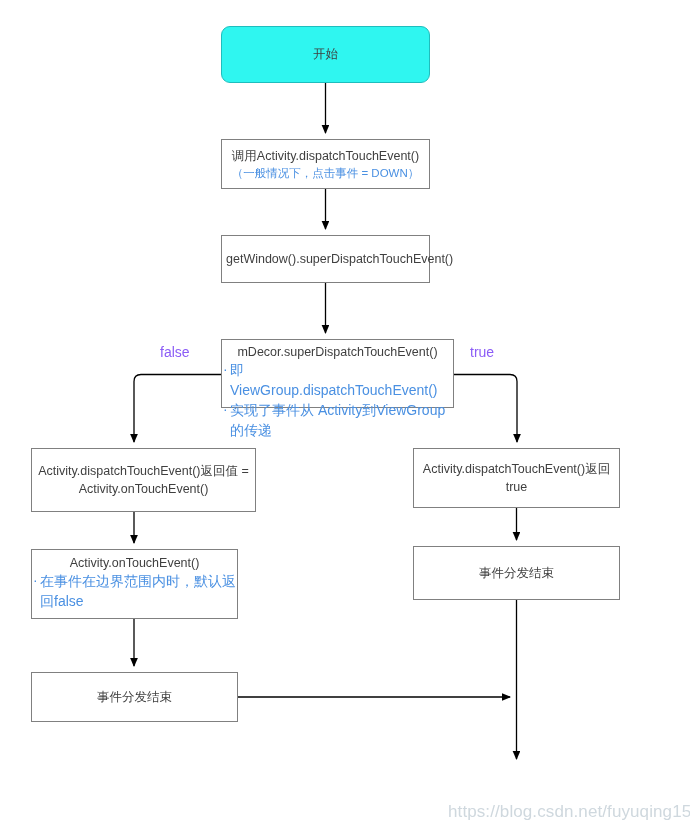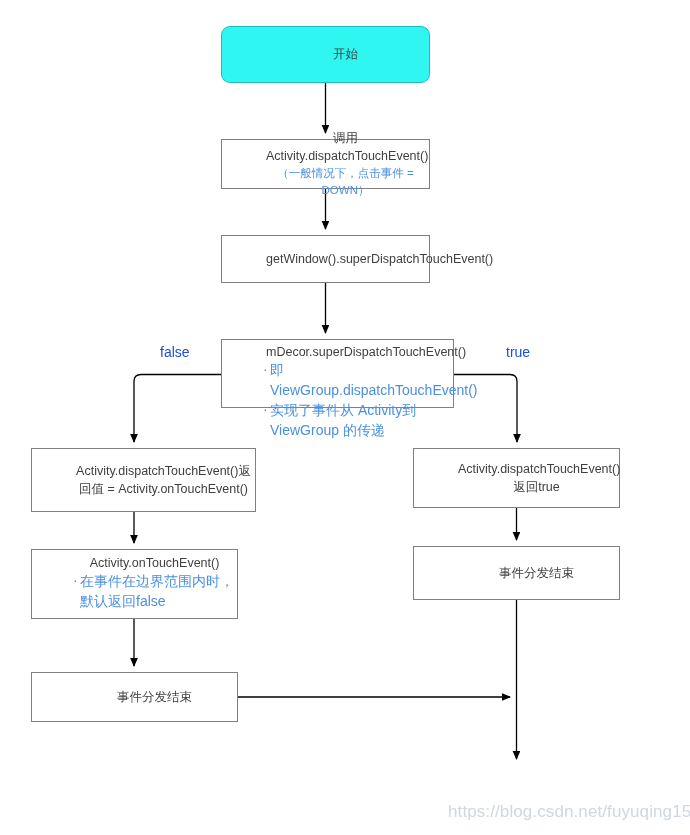--- a/index.html
+++ b/index.html
@@ -33,21 +33,20 @@
     position: absolute;
     box-sizing: border-box;
     display: flex;
     flex-direction: column;
     justify-content: center;
     background: #ffffff;
     border: 1px solid #808080;
     color: #3f3f3f;
     font-size: 12.5px;
     line-height: 1.45;
-    padding-left: 40px;
   }
   .node.terminal {
     background: #2ff6f0;
     border: 1px solid #1fbdbd;
     border-radius: 9px;
     color: #1b4a4a;
     align-items: center;
   }
   .node .title {
     text-align: center;
@@ -74,21 +73,21 @@
     top: -1px;
     color: #4a90e2;
   }
   .node .sub {
     text-align: center;
     color: #4a90e2;
     font-size: 11.5px;
   }
   .branch-label {
     position: absolute;
-    color: #1d4ed8;
+    color: #8b5cf6;
     font-size: 14px;
     white-space: nowrap;
   }
   .watermark {
     position: absolute;
     color: #cfd8de;
     font-size: 17px;
     white-space: nowrap;
     letter-spacing: 0.1px;
   }
@@ -99,21 +98,21 @@
   #node-mdecor     { left: 221px; top: 339px; width: 233px; height: 69px;
                      justify-content: flex-start; padding-top: 3px; }
   #node-returnval  { left: 31px;  top: 448px; width: 225px; height: 64px; }
   #node-returntrue { left: 413px; top: 448px; width: 207px; height: 60px; }
   #node-ontouch    { left: 31px;  top: 549px; width: 207px; height: 70px;
                      justify-content: flex-start; padding-top: 4px; }
   #node-endleft    { left: 31px;  top: 672px; width: 207px; height: 50px; }
   #node-endright   { left: 413px; top: 546px; width: 207px; height: 54px; }
   #node-finish     { left: 412px; top: 765px; width: 208px; height: 57px; }
   #label-false     { left: 160px; top: 344px; }
-  #label-true      { left: 506px; top: 344px; text-align: right; }
+  #label-true      { left: 470px; top: 344px; text-align: right; }
   #watermark-csdn  { left: 448px; top: 802px; }
 </style>
 </head>
 <body>
 
 <div id="canvas">
 
   <svg class="edges" viewBox="0 0 690 835" xmlns="http://www.w3.org/2000/svg">
     <defs>
       <marker id="arrow" markerWidth="9" markerHeight="9" refX="6.2" refY="3" orient="auto" markerUnits="strokeWidth">

